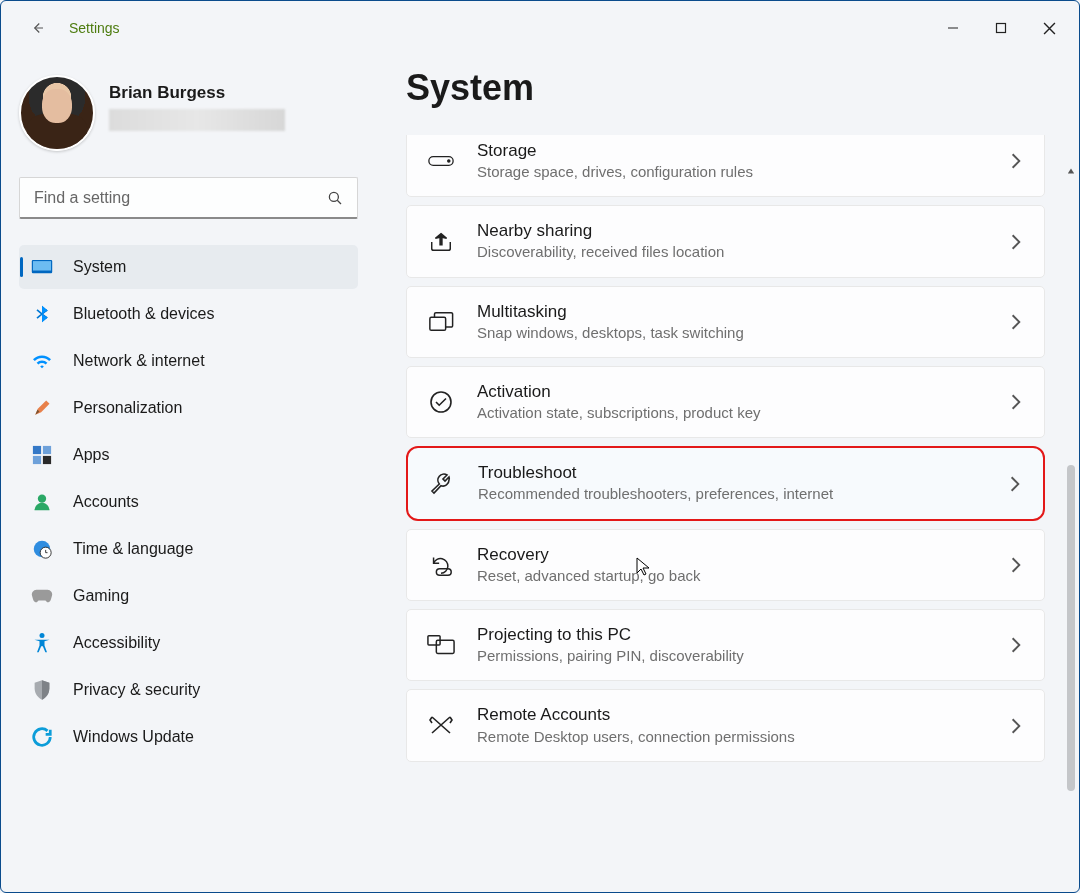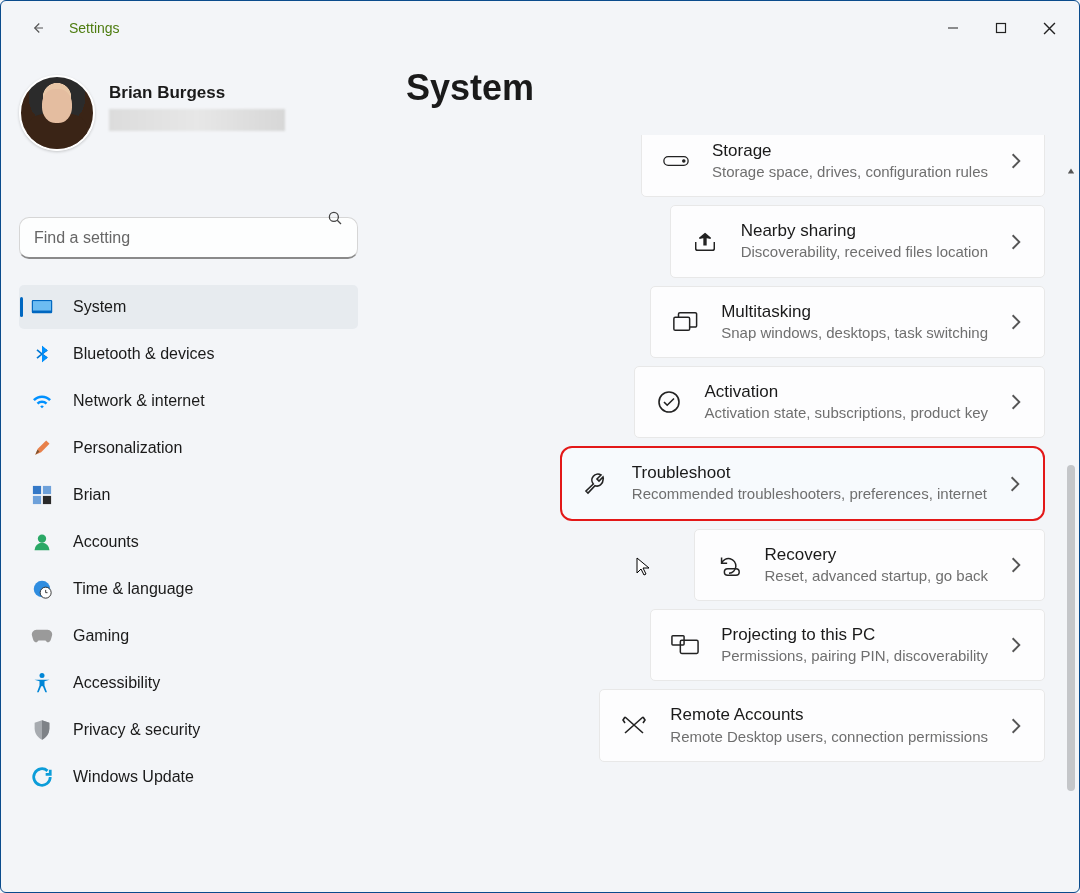--- a/index.html
+++ b/index.html
@@ -18,36 +18,36 @@
   
   .sidebar { width:375px; padding:20px 18px 0 18px; flex-shrink:0; }
   .profile { display:flex; align-items:flex-start; gap:14px; margin-bottom:26px; }
   .avatar { width:76px; height:76px; border-radius:50%; background:radial-gradient(circle at 50% 28%, #e8c6a6 22%, #2b2b2b 23% 45%, #3a2416 45% 70%, #e8e8e8 100%); flex-shrink:0; position:relative; border:2px solid #fff; box-shadow:0 1px 3px rgba(0,0,0,.2); overflow:hidden;}
   .avatar::after{content:""; position:absolute; bottom:0; left:50%; transform:translateX(-50%); width:60px; height:36px; background:#3a2416; border-radius:40% 40% 0 0;}
   .avatar::before{content:""; position:absolute; top:12px; left:50%; transform:translateX(-50%); width:30px; height:34px; background:#e4bda0; border-radius:44% 44% 46% 46%; z-index:2;}
   .username { font-weight:600; font-size:17px; color:#1a1a1a; padding-top:8px; }
   .email-blur { width:176px; height:22px; background:linear-gradient(90deg,#dcdcdc,#e7e7e7,#d7d7d7); margin-top:6px; filter:blur(1px); }
 
   .search-wrap { position:relative; margin-bottom:26px; }
-  .search-input { width:100%; height:42px; padding:0 46px 0 14px; border:1px solid #d6d6d6; border-bottom:2px solid #8a8a8a; border-radius:10px; background:#fdfefe; font-size:16px; color:#333; outline:none;margin-top:40px; }
+  .search-input { width:100%; height:42px; padding:0 46px 0 14px; border:1px solid #d6d6d6; border-bottom:2px solid #8a8a8a; border-radius:2px; background:#fdfefe; font-size:16px; color:#333; outline:none; }
   .search-input::placeholder { color:#666; }
   .search-icn { position:absolute; right:14px; top:50%; transform:translateY(-50%); color:#444; }
 
   .nav { display:flex; flex-direction:column; gap:3px; }
   .nav-item { height:44px; display:flex; align-items:center; padding:0 12px; border-radius:5px; cursor:default; gap:20px; position:relative; font-size:16px; color:#1a1a1a;}
   .nav-item.active { background:#e7ebef; }
   .nav-item.active::before { content:""; position:absolute; left:1px; top:12px; bottom:12px; width:3px; background:#0067c0; border-radius:2px; }
   .nav-icn { width:22px; height:22px; display:flex; align-items:center; justify-content:center; flex-shrink:0;}
   .nav-item span.lbl{ }
 
   
   .content { flex:1; padding:12px 0 0 30px; position:relative; }
   .page-title { font-size:36px; font-weight:600; color:#1a1a1a; margin-bottom:18px; }
 
-  .items-scroll { position:absolute; top:80px; left:30px; right:34px; bottom:0; overflow:hidden; display:flex; flex-direction:column; gap:8px;align-items:flex-end; }
+  .items-scroll { position:absolute; top:80px; left:30px; right:34px; bottom:0; overflow:hidden; display:flex; flex-direction:column; gap:8px; }
   .card { background:#fdfdfe; border:1px solid #e8e8e8; border-radius:5px; padding:14px 22px 14px 20px; display:flex; align-items:center; gap:22px; cursor:default; position:relative;}
   .card:first-child{margin-top:-10px;}
   .card.highlighted { border:2px solid #e31818; border-radius:12px; background:#f7fafd; }
   .card-icn { width:28px; height:28px; display:flex; align-items:center; justify-content:center; color:#222; flex-shrink:0;}
   .card-text { flex:1; }
   .card-title { font-size:17px; color:#1a1a1a; line-height:1.3; }
   .card-sub { font-size:15px; color:#6f6f6f; line-height:1.35; }
   .chev { color:#555; flex-shrink:0; }
 
   .scrollbar { position:absolute; right:4px; top:130px; bottom:14px; width:8px; background:transparent; }
@@ -151,21 +151,21 @@
 
       <div class="nav-item">
         <span class="nav-icn">
             <svg width="20" height="20" viewBox="0 0 22 22">
               <rect x="1" y="1" width="9" height="9" fill="#3478c7"></rect>
               <rect x="12" y="1" width="9" height="9" fill="#6ea1da"></rect>
               <rect x="1" y="12" width="9" height="9" fill="#6ea1da"></rect>
               <rect x="12" y="12" width="9" height="9" fill="#2a2a2a"></rect>
             </svg>
           </span>
-        <span class="lbl">Brian</span>
+        <span class="lbl">Apps</span>
       </div>
 
       <div class="nav-item">
         <span class="nav-icn">
             <svg width="20" height="20" viewBox="0 0 24 24" fill="#2aa866">
               <circle cx="12" cy="8" r="5"></circle>
               <path d="M3 22a9 9 0 0118 0H3z"></path>
             </svg>
           </span>
         <span class="lbl">Accounts</span>

